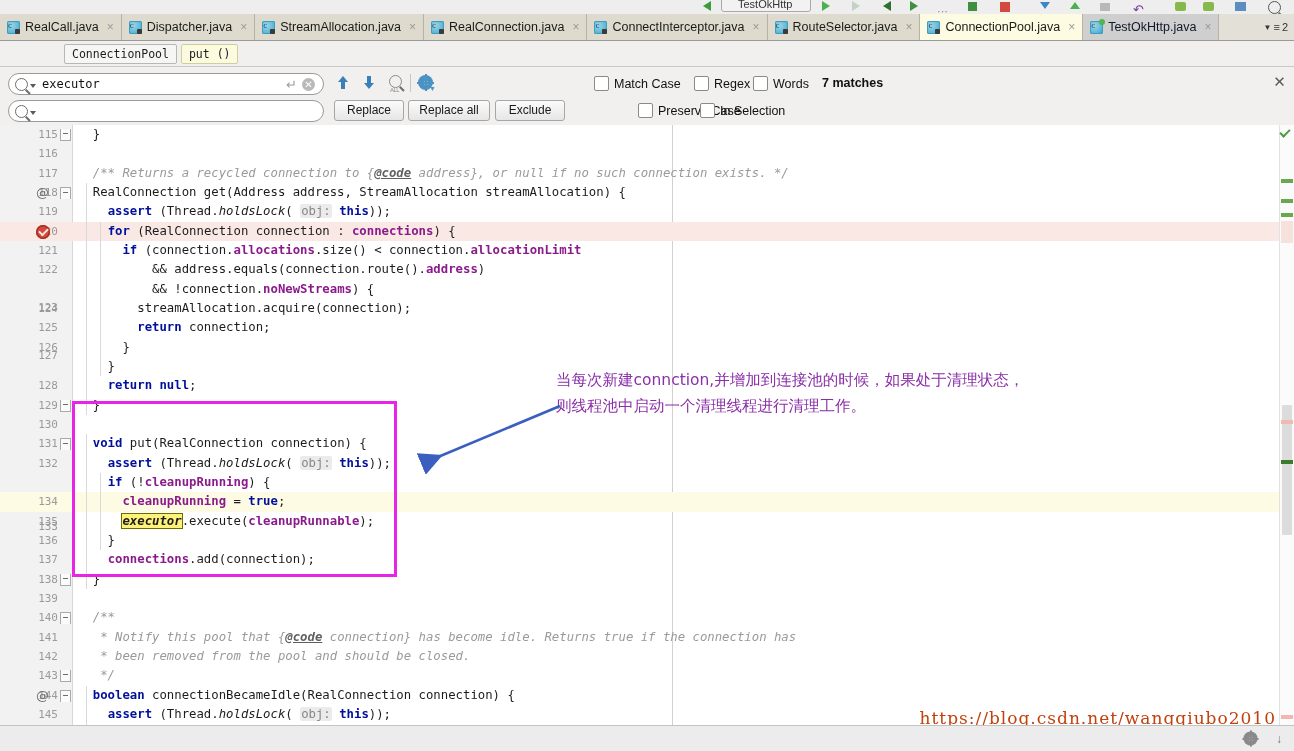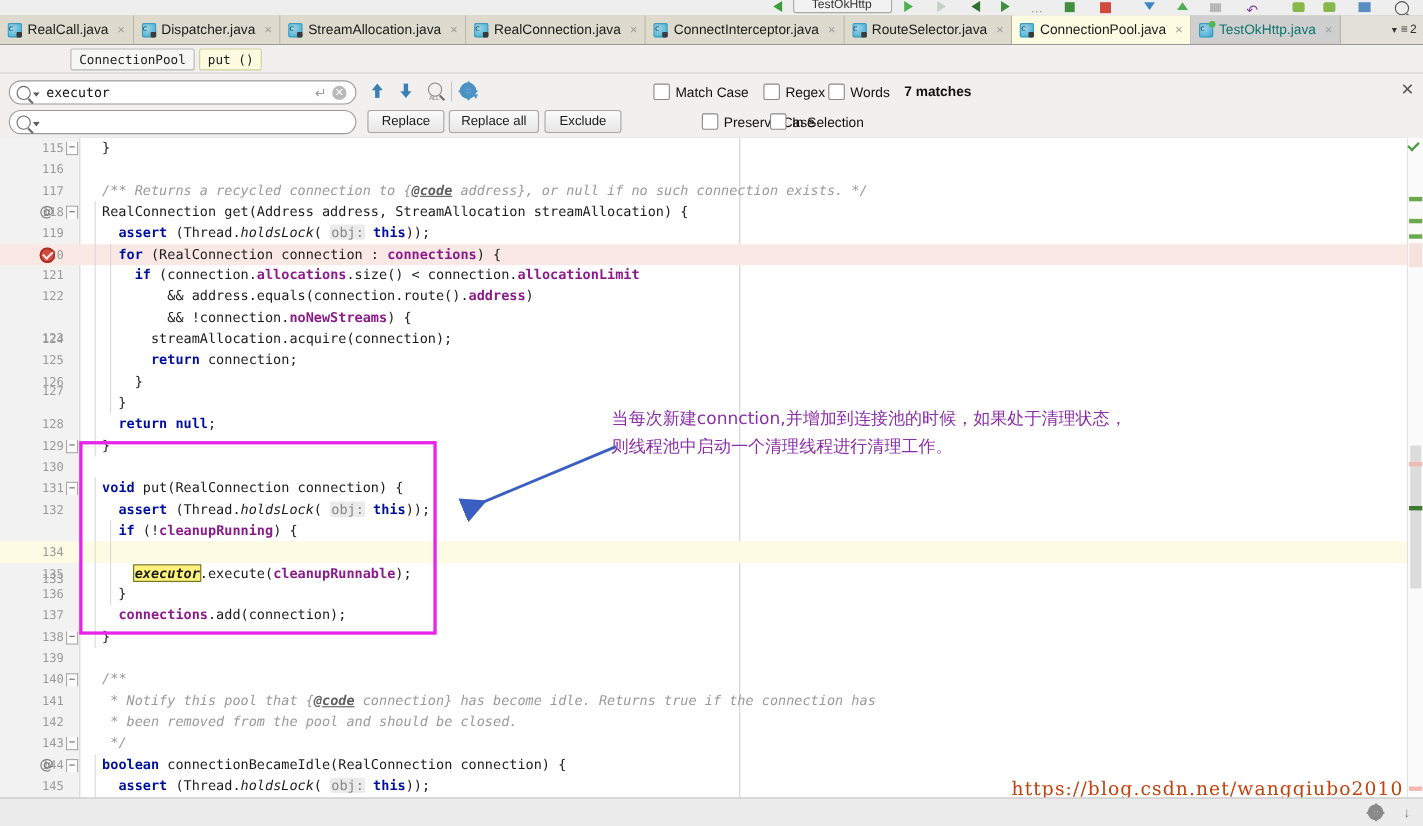--- a/index.html
+++ b/index.html
@@ -40,21 +40,21 @@
   .tab{
     display:flex;align-items:center;gap:5px;
     padding:0 7px 0 7px;
     background:#dedbce;
     border-right:1px solid #b6b3a6;
     font-size:12.5px;color:#1a1a1a;white-space:nowrap;
     position:relative;cursor:default;
   }
   .tab.active{background:#fdfbe2;}
   .tab .tab-close{color:#9a9a9a;font-size:12px;margin-left:3px;}
-  .tab.test .tab-label{color:#0f766e;}
+  .tab.test .tab-label{color:#0f172a;}
   .jicon{
     width:13px;height:13px;border-radius:2px;
     background:radial-gradient(circle at 35% 35%,#9ed4e8 0%,#57b6d6 65%,#2f8fb3 100%);
     position:relative;flex:0 0 auto;
     box-shadow:inset 0 0 0 1px #3e9cbf;
   }
   .jicon:after{
     content:"c";position:absolute;left:1px;top:-1px;
     font-size:9px;color:#163b4a;font-family:"Liberation Serif",serif;
   }
@@ -500,20 +500,21 @@
         <div class="ln" style="top: 289.95px;">130</div>
         <div class="code" style="top: 289.95px;"></div>
         <div class="ln" style="top: 309.28px;">131</div>
         <div class="code" style="top: 309.28px;">  <span class="kw">void</span> put(RealConnection connection) {</div>
         <div class="ln" style="top: 328.61px;">132</div>
         <div class="code" style="top: 328.61px;">    <span class="kw">assert</span> (Thread.<i>holdsLock</i>( <span class="hint">obj:</span> <span class="kw">this</span>));</div>
         <div class="ln" style="top: 347.94px; margin-top: 44px;">133</div>
         <div class="code" style="top: 347.94px;">    <span class="kw">if</span> (!<span class="fld">cleanupRunning</span>) {</div>
         <div class="rowbg" style="top: 367.27px; background: rgb(253, 251, 227); width: 1280px;"></div>
         <div class="ln" style="top: 367.27px;">134</div>
+        <div class="code" style="top: 367.27px;">      <span class="fld">cleanupRunning</span> = <span class="kw">true</span>;</div>
         <div class="ln" style="top: 386.6px;">135</div>
         <div class="code" style="top: 386.6px;">      <span class="hl-find">executor</span>.execute(<span class="fld">cleanupRunnable</span>);</div>
         <div class="ln" style="top: 405.93px;">136</div>
         <div class="code" style="top: 405.93px;">    }</div>
         <div class="ln" style="top: 425.26px;">137</div>
         <div class="code" style="top: 425.26px;">    <span class="fld">connections</span>.add(connection);</div>
         <div class="ln" style="top: 444.59px;">138</div>
         <div class="code" style="top: 444.59px;">  }</div>
         <div class="ln" style="top: 463.92px;">139</div>
         <div class="code" style="top: 463.92px;"></div>

